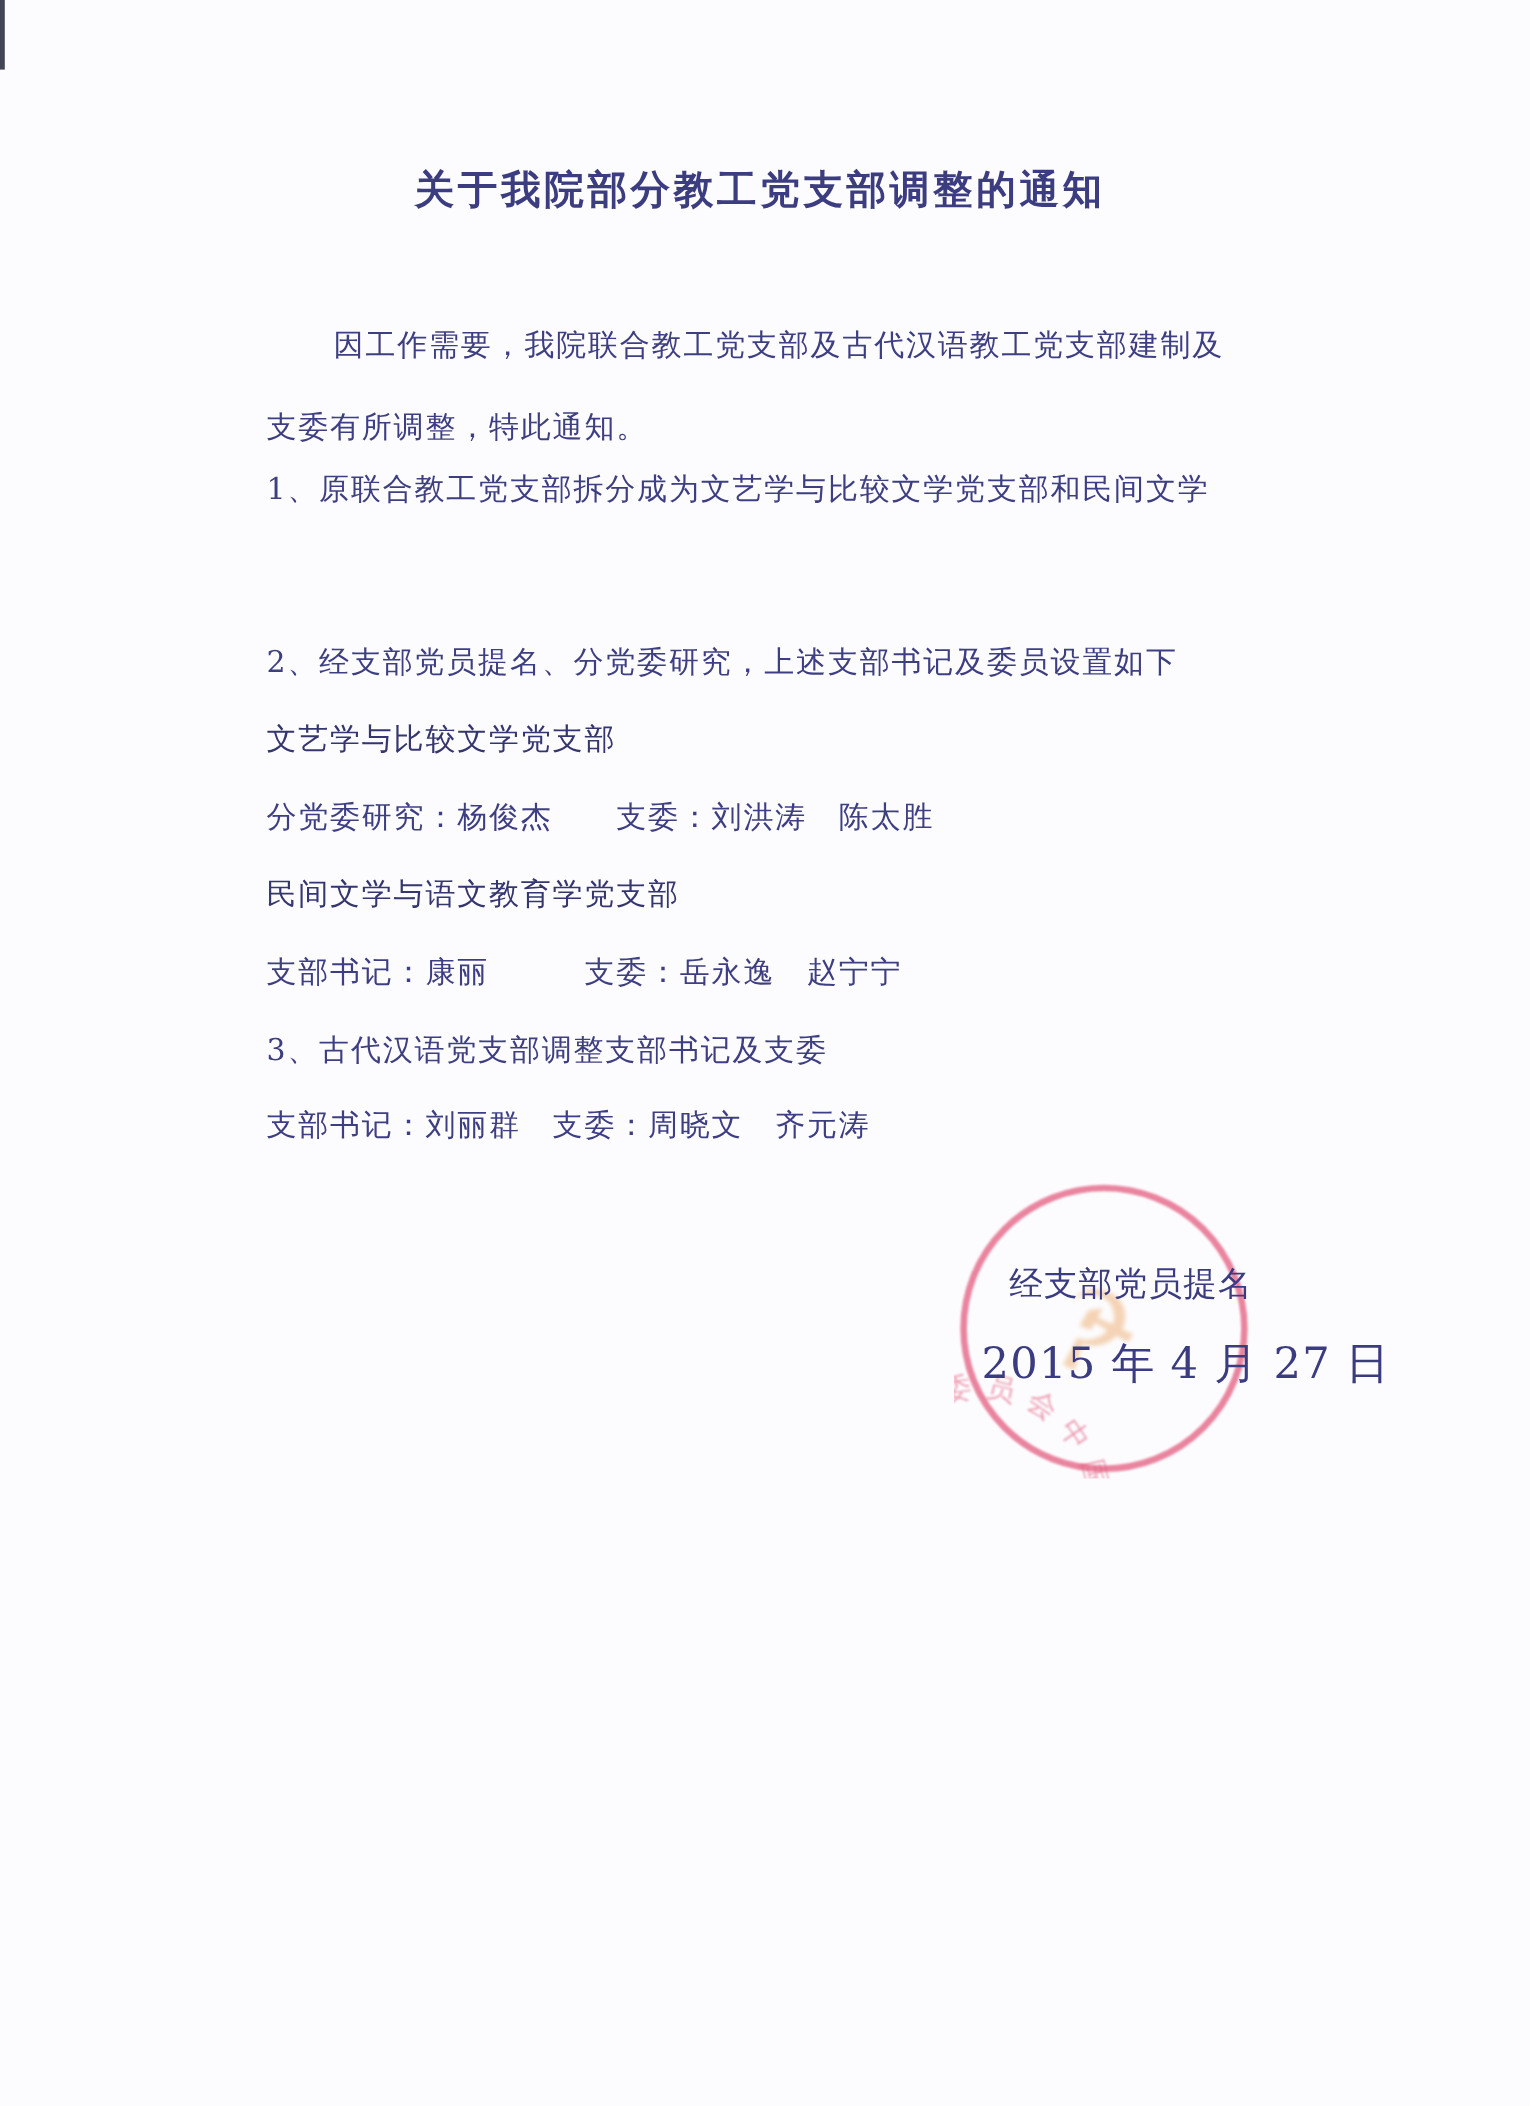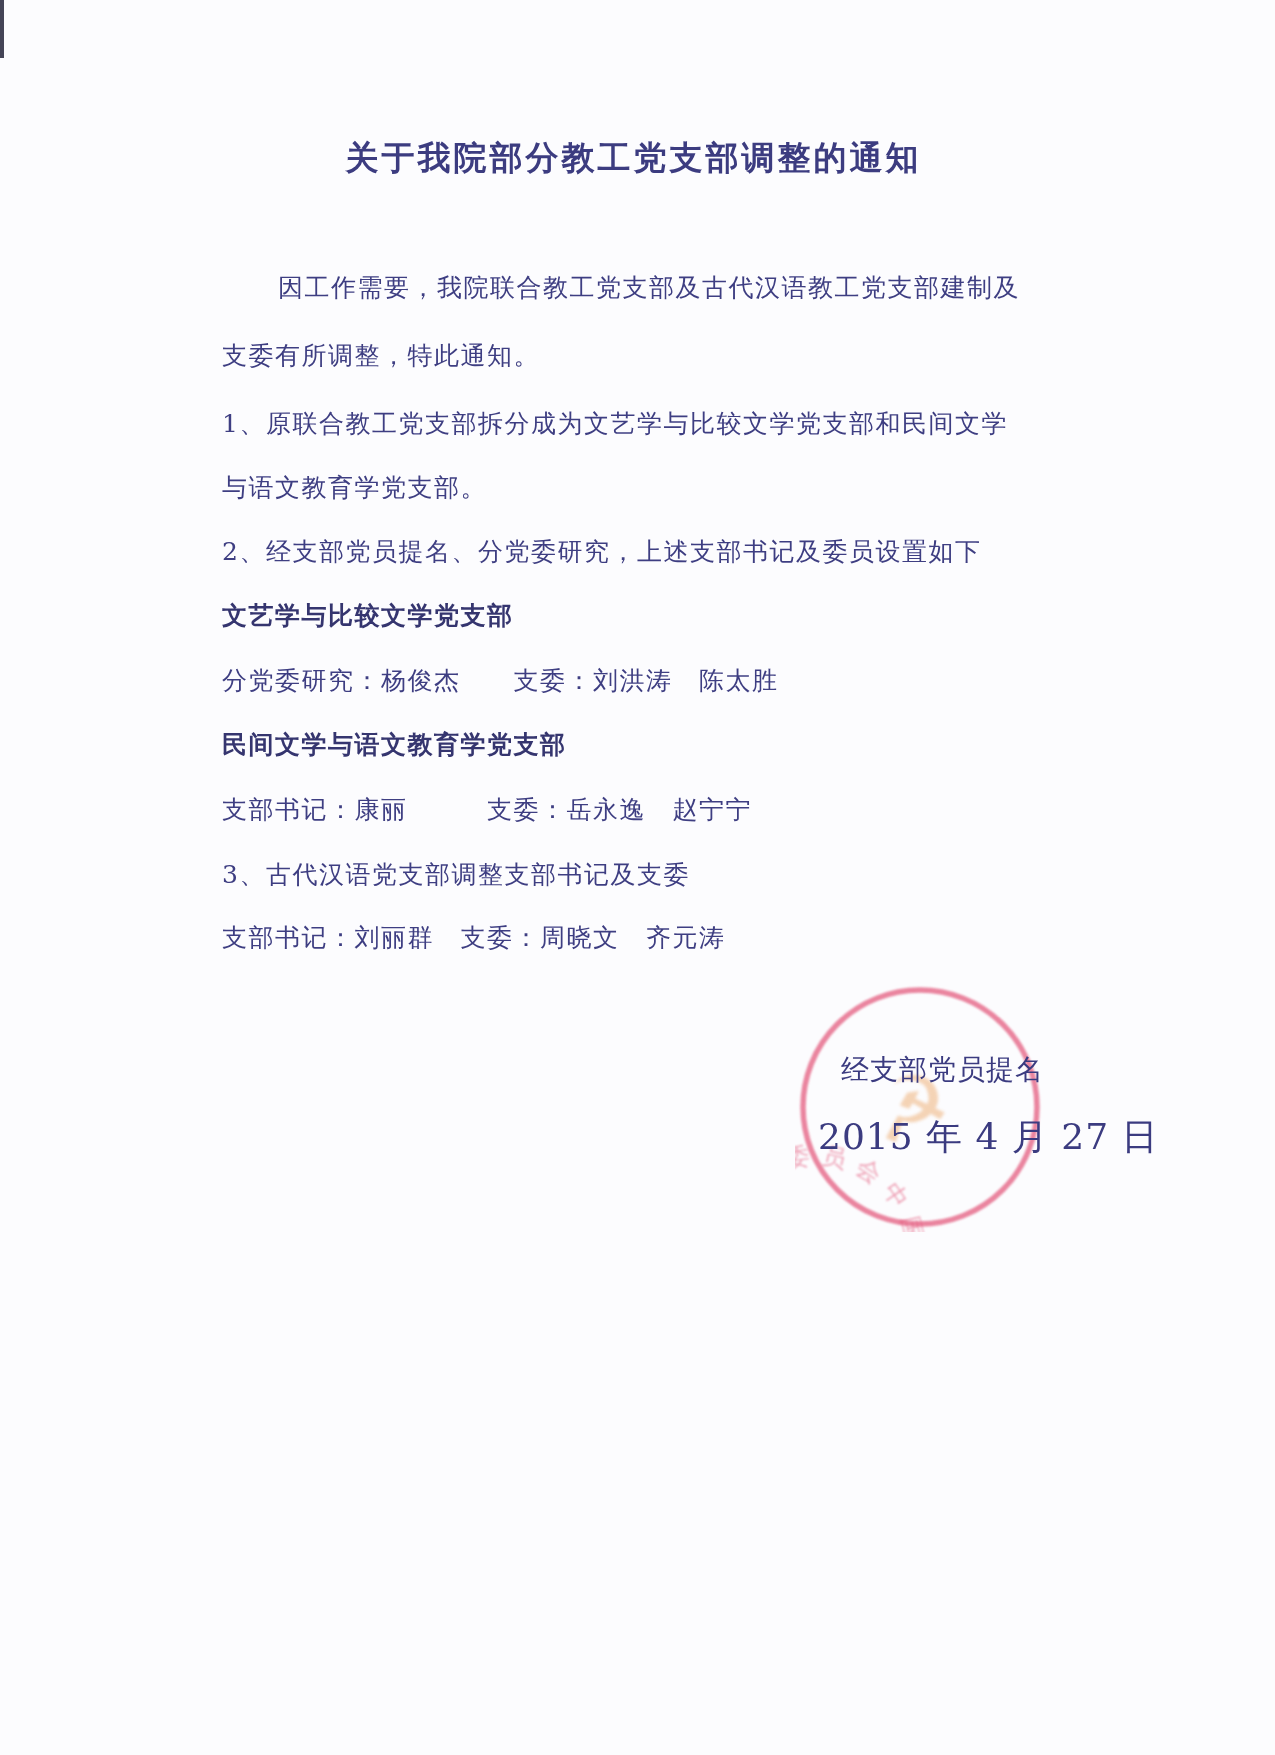--- a/index.html
+++ b/index.html
@@ -24,21 +24,21 @@
     margin:0;text-align:center;
     font-size:33px;font-weight:600;letter-spacing:3px;
     color:#3c3c80;white-space:nowrap;
   }
   .bline{
     position:absolute;left:222px;height:40px;line-height:40px;
     font-size:25px;letter-spacing:1.5px;white-space:nowrap;
     color:#3e3e82;
   }
   .bline.indent{ text-indent:56px; }
-  .bline.bold{ font-weight:700;color:#35356f; }
+  .bline.bold{ font-weight:400;color:#35356f; }
   .sig{
     position:absolute;white-space:nowrap;font-size:28px;line-height:40px;
     color:#3b3b80;z-index:3;letter-spacing:1px;
   }
   .sig.org{ left:841px; top:1050px; }
   .sig.date{ left:818px; top:1117px; font-size:36px; }
   .stamp{
     position:absolute;left:795px;top:984px;width:250px;height:248px;
     z-index:2;pointer-events:none;
   }
@@ -47,22 +47,21 @@
 <body>
 
 <div class="page">
 
   <div class="edge-sliver"></div>
 
   <h1 class="doc-title">关于我院部分教工党支部调整的通知</h1>
 
   <div class="bline indent" style="top:268px">因工作需要，我院联合教工党支部及古代汉语教工党支部建制及</div>
   <div class="bline" style="top:336px">支委有所调整，特此通知。</div>
-  <div class="bline" style="top:404px">1、原联合教工党支部拆分成为文艺学与比较文学党支部和民间文学</div>
-  <div class="bline" style="top:468px">与语文教育学党支部。</div>
+  <div class="bline" style="top:388px">1、原联合教工党支部拆分成为文艺学与比较文学党支部和民间文学</div>
   <div class="bline" style="top:532px">2、经支部党员提名、分党委研究，上述支部书记及委员设置如下</div>
   <div class="bline bold" style="top:596px">文艺学与比较文学党支部</div>
   <div class="bline" style="top:661px">分党委研究：杨俊杰　　支委：刘洪涛　陈太胜</div>
   <div class="bline bold" style="top:725px">民间文学与语文教育学党支部</div>
   <div class="bline" style="top:790px">支部书记：康丽　　　支委：岳永逸　赵宁宁</div>
   <div class="bline" style="top:855px">3、古代汉语党支部调整支部书记及支委</div>
   <div class="bline" style="top:918px">支部书记：刘丽群　支委：周晓文　齐元涛</div>
 
   <div class="sig org">经支部党员提名</div>
   <div class="sig date">2015 年 4 月 27 日</div>

